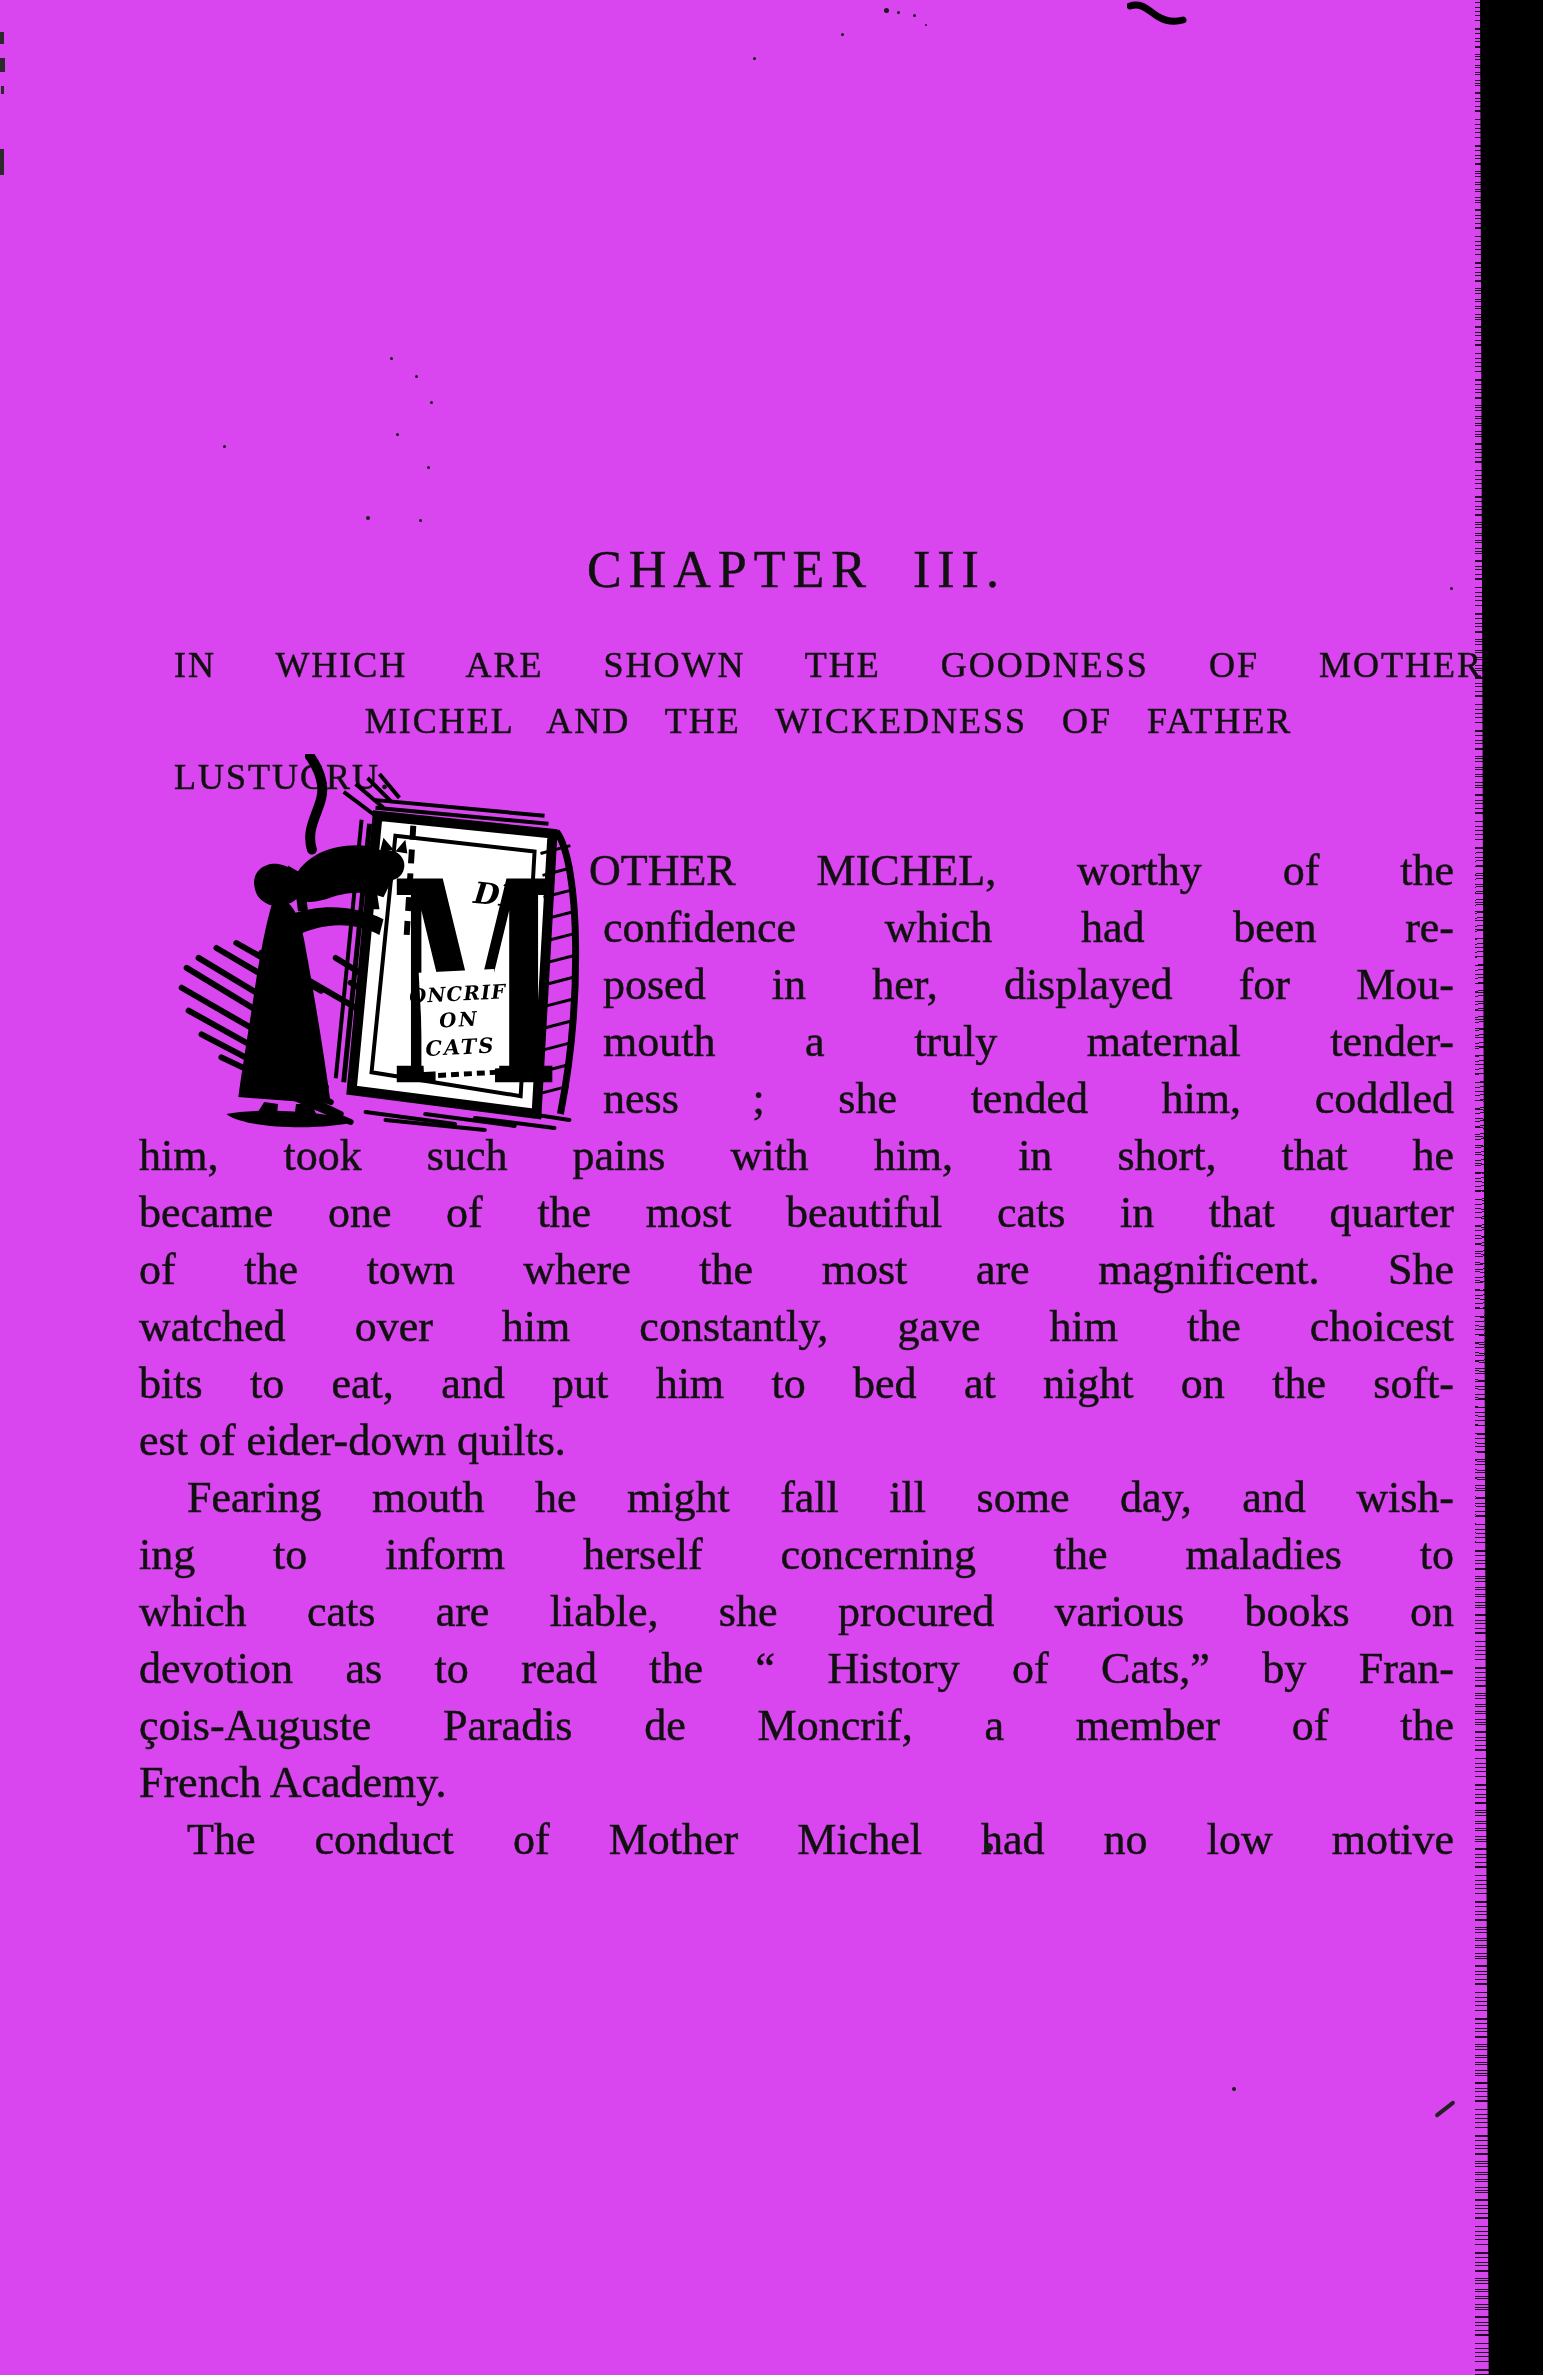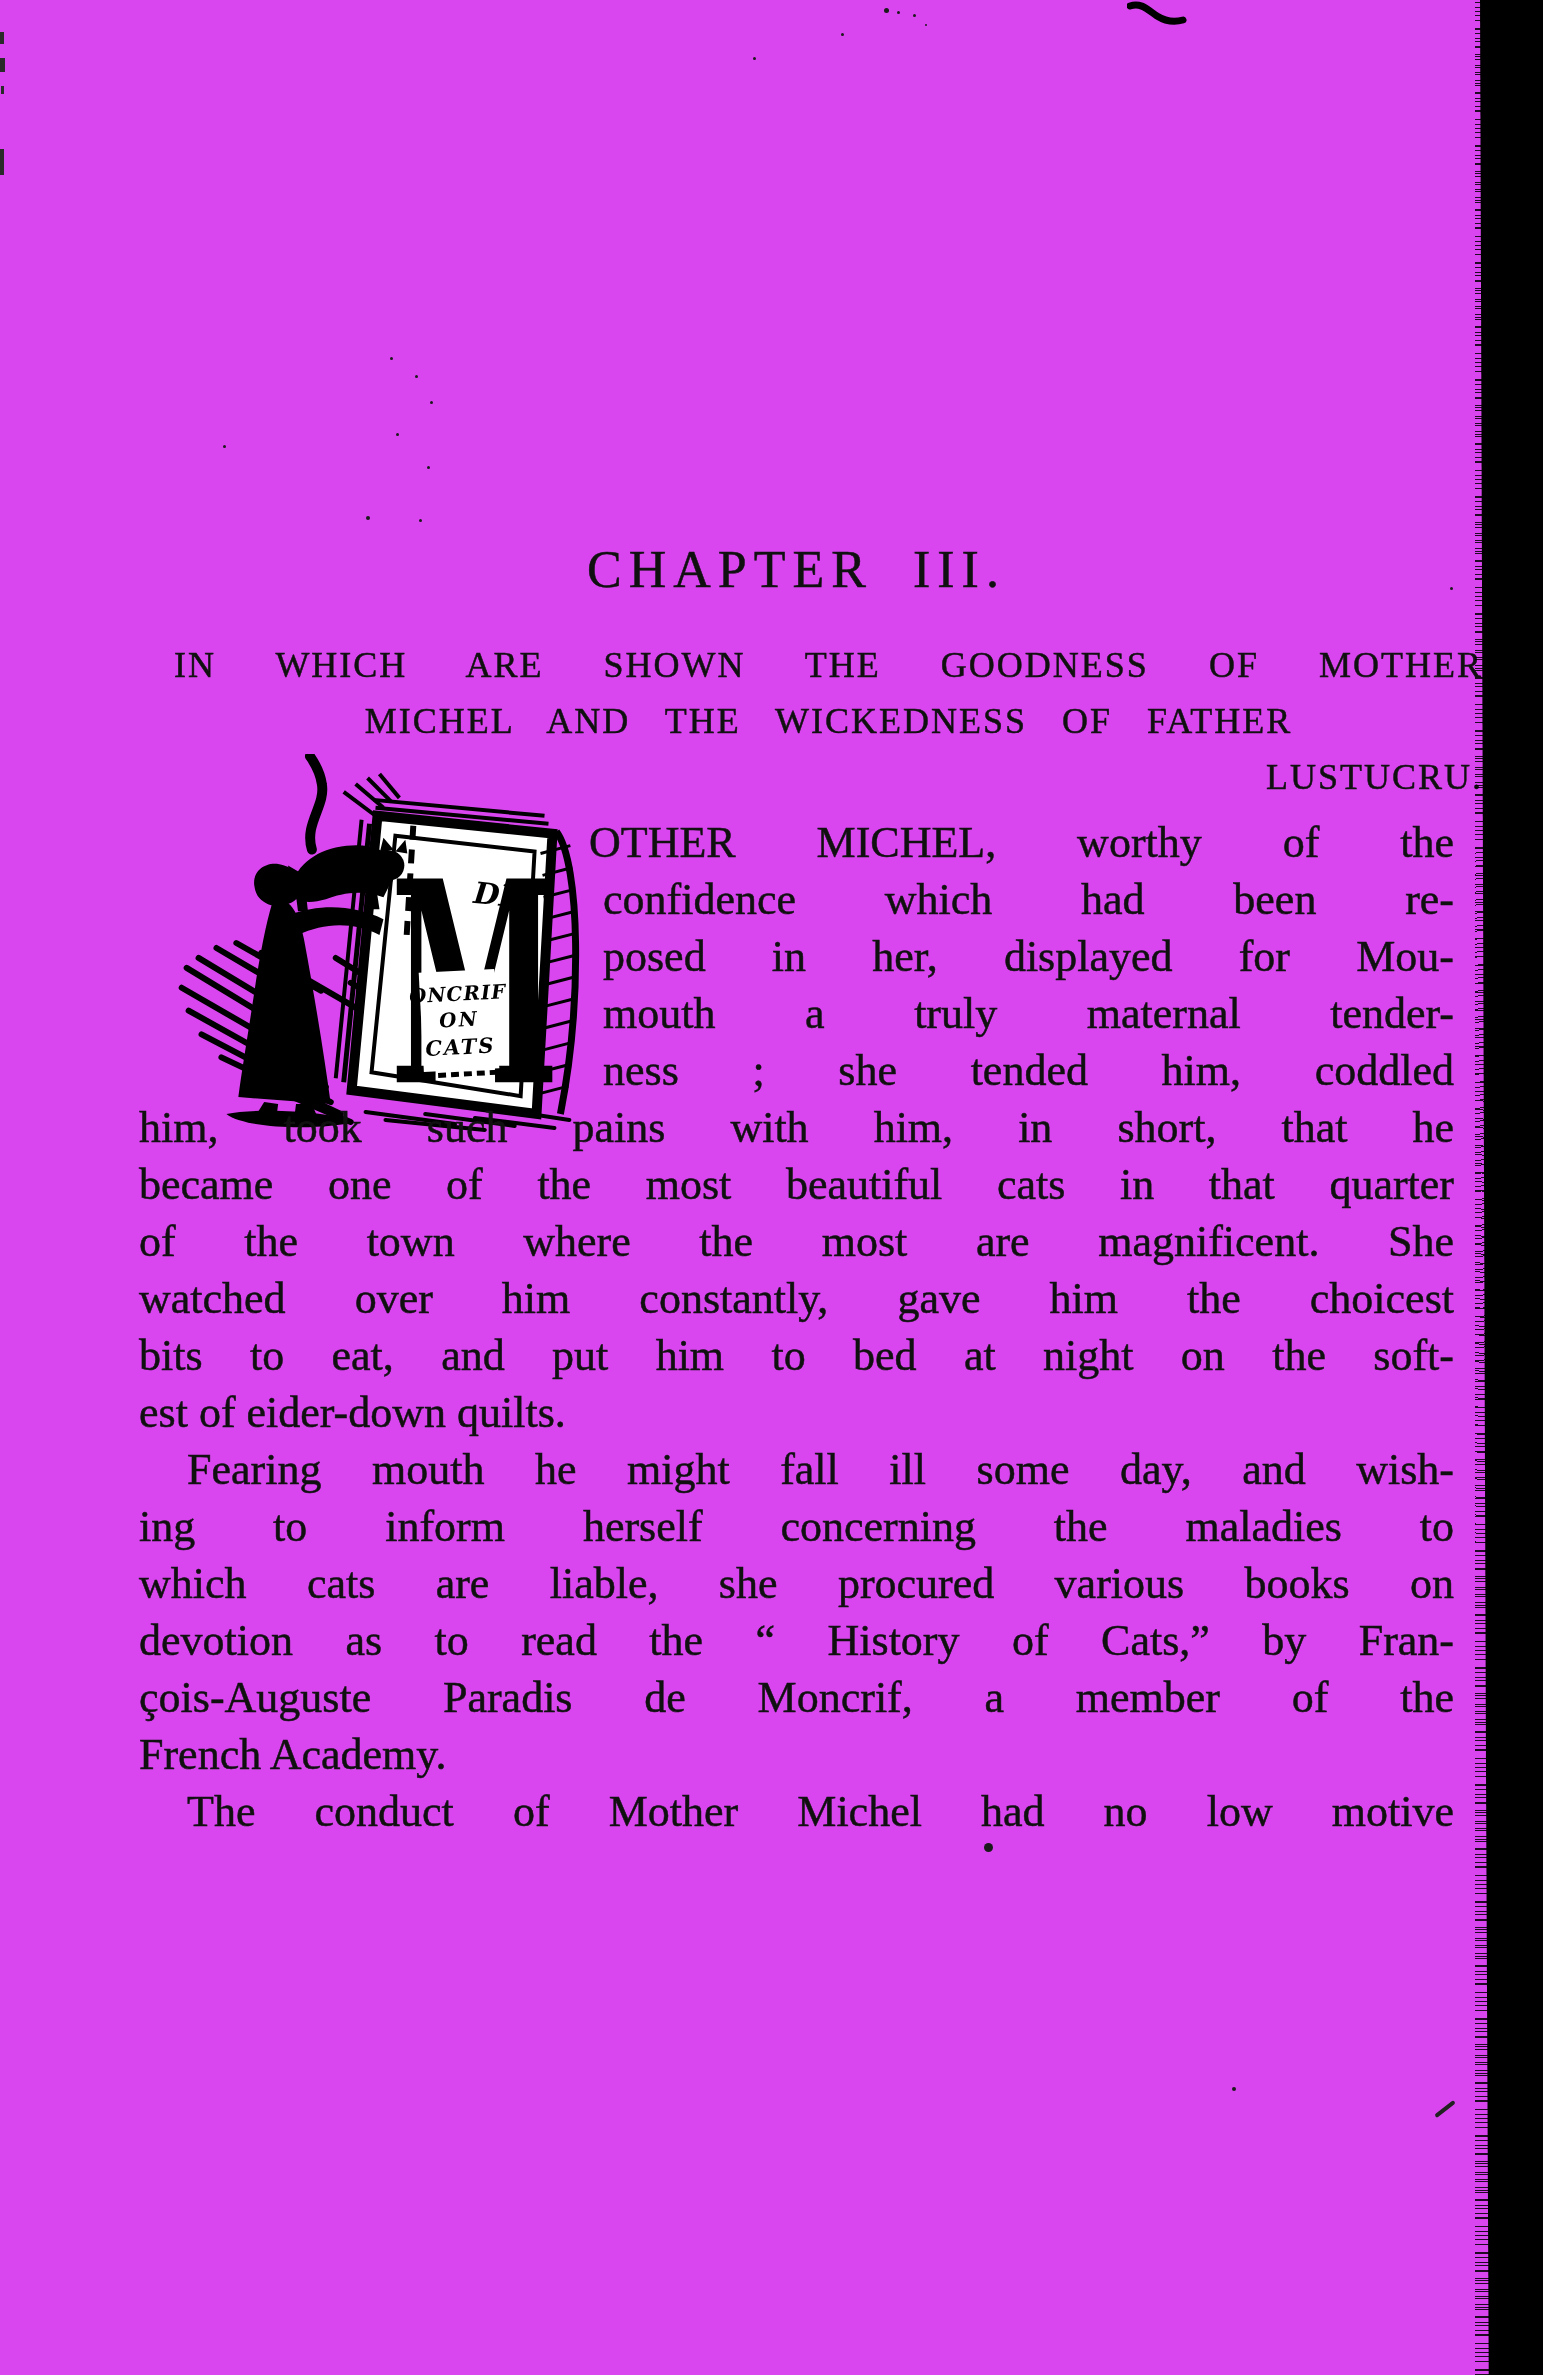--- a/index.html
+++ b/index.html
@@ -14,23 +14,23 @@
     position:absolute; left:139px; top:540px; width:1315px;
     font-size:52px; letter-spacing:7px; word-spacing:20px;
     text-align:center; white-space:nowrap;
   }
   .subtitle {
     position:absolute; left:142px; top:637px; width:1309px;
     font-size:36px; line-height:56px; letter-spacing:2px;margin-left:32px;
   }
   .subtitle .s1 { text-align:justify; text-align-last:justify; }
   .subtitle .s2 { text-align:center; word-spacing:24px; }
-  .subtitle .s3 { text-align:right; word-spacing:8px; }
+  .subtitle .s3 { text-align:left; word-spacing:8px; }
   .bodytext {
-    position:absolute; left:139px; top:814px; width:1315px;
+    position:absolute; left:139px; top:842px; width:1315px;
     font-size:44px;
   }
   .line {
     height:57px; line-height:57px;
     text-align:justify; text-align-last:justify; text-justify:inter-word;
     overflow:visible;
   }
   .line.w1 { margin-left:450px; }
   .line.w  { margin-left:464px; }
   .line.short { text-align-last:left; }

